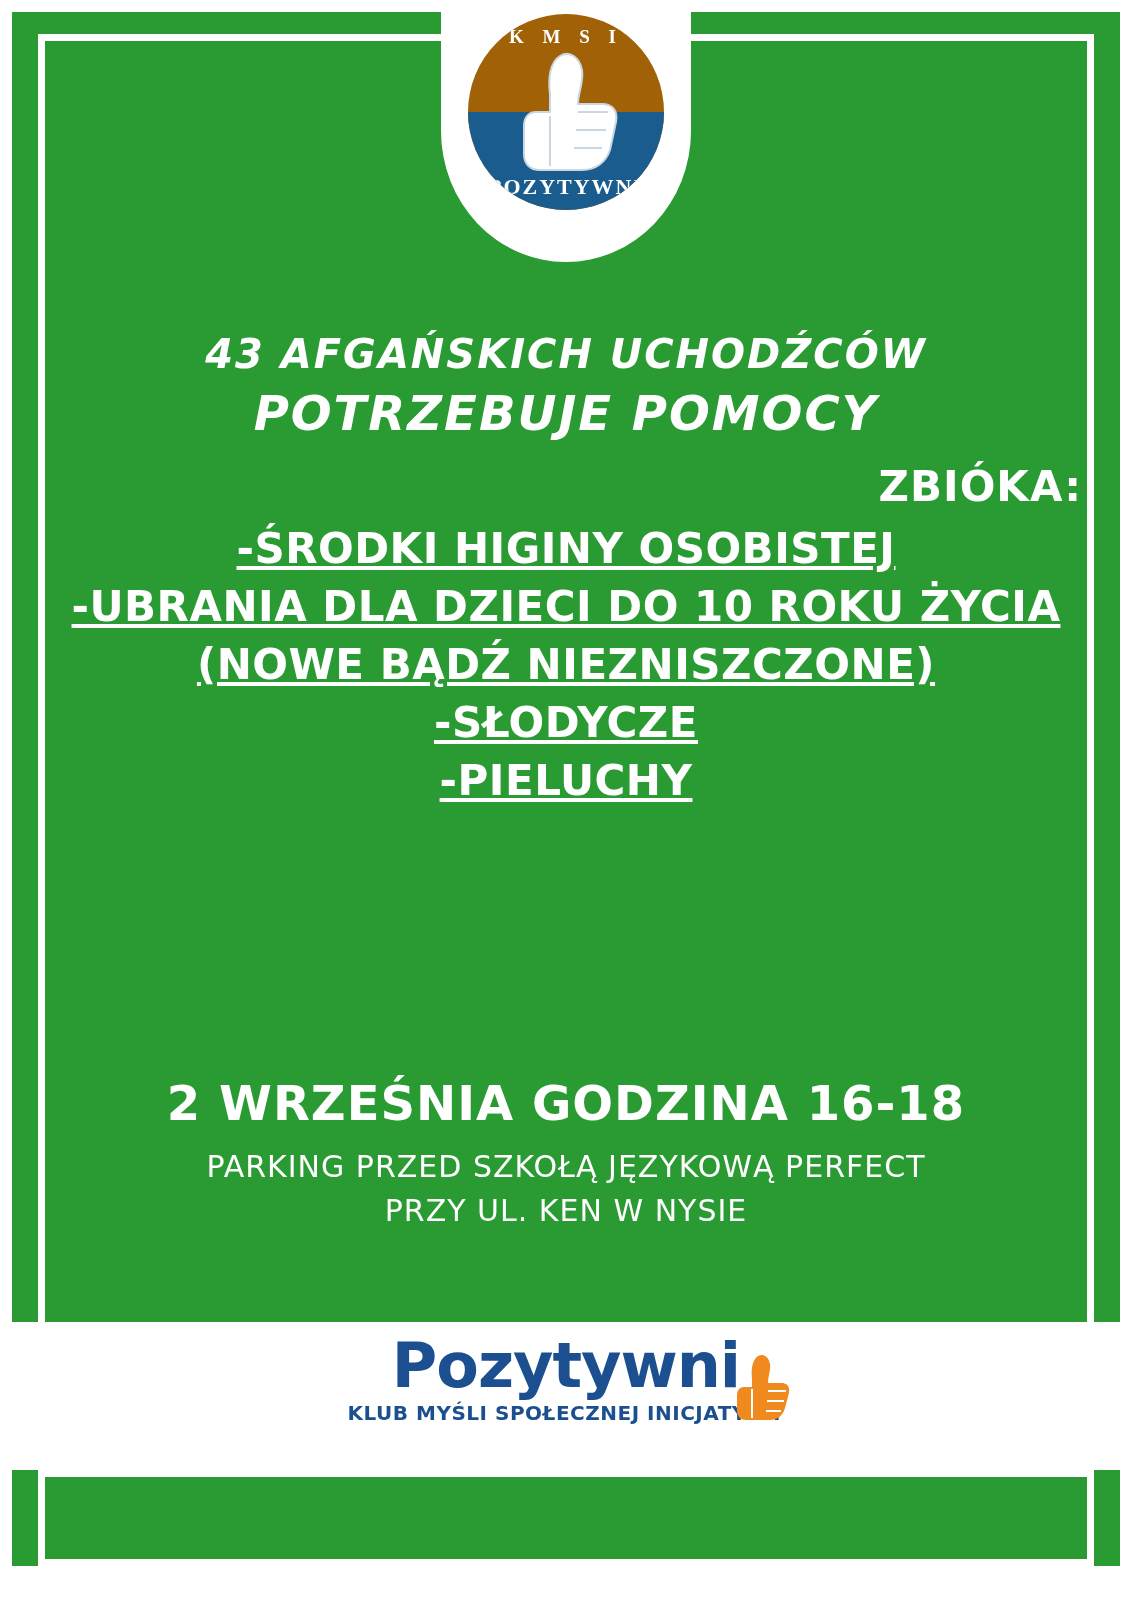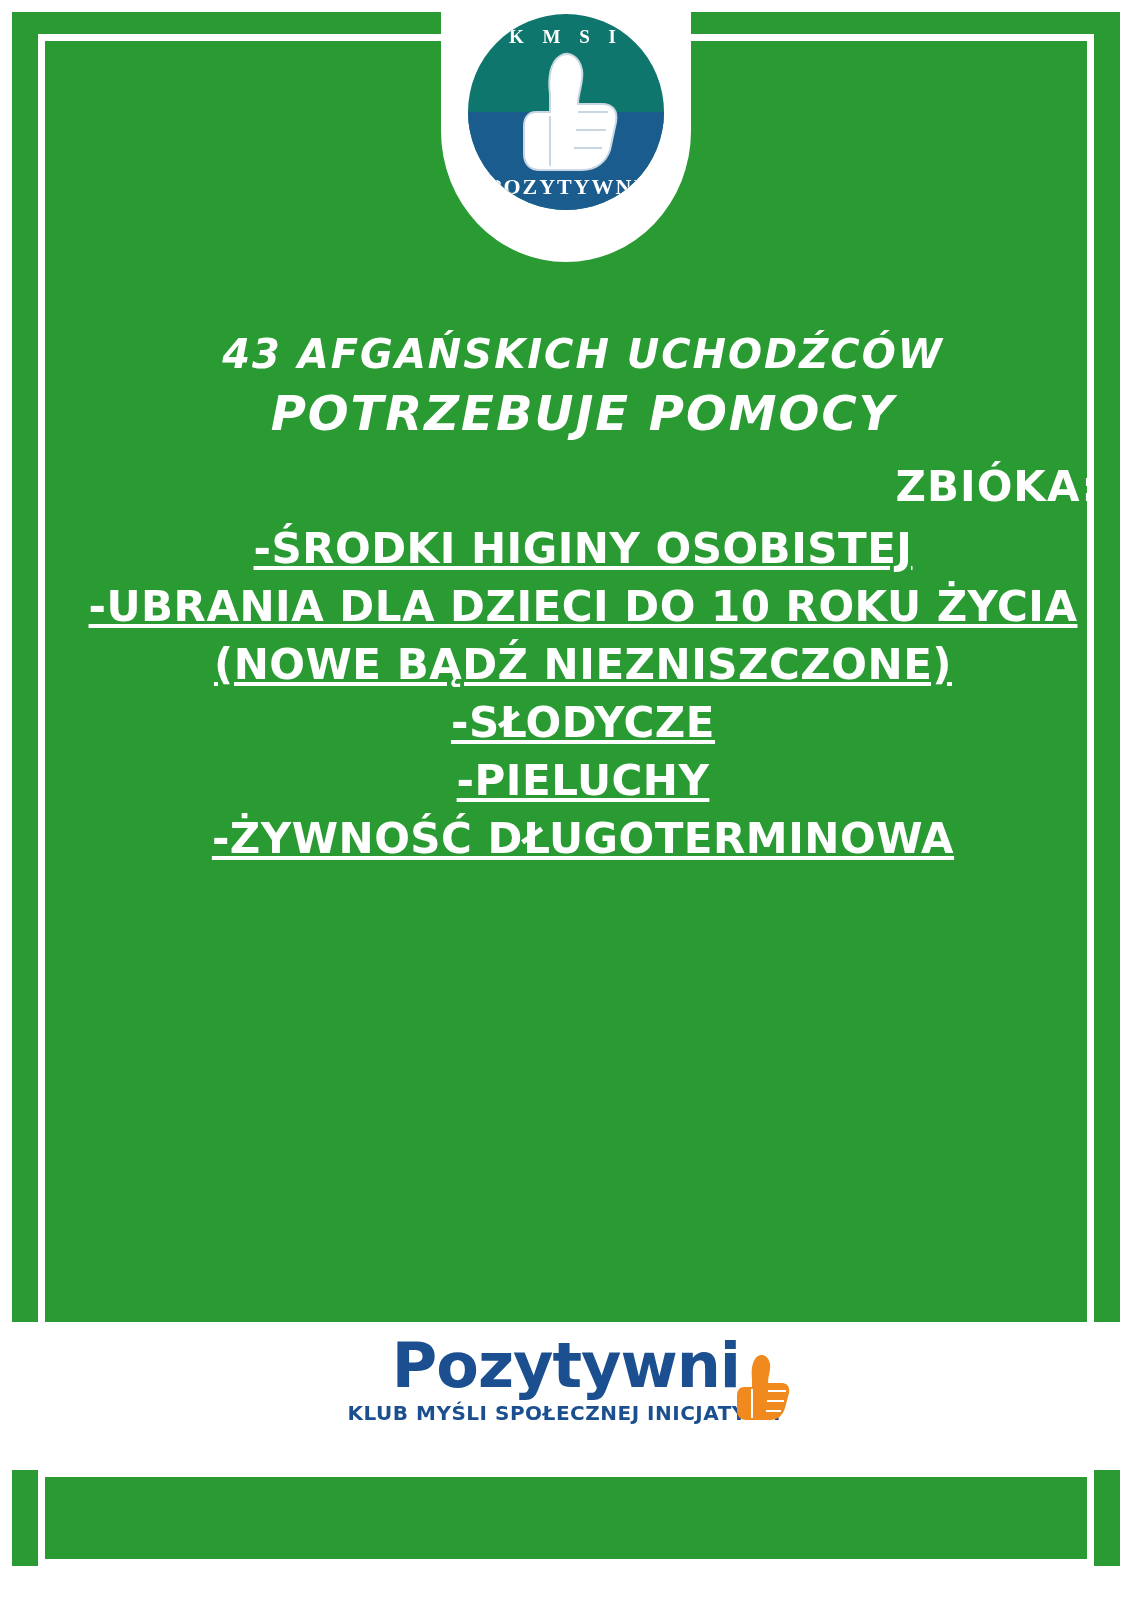--- a/index.html
+++ b/index.html
@@ -82,21 +82,21 @@
     border-bottom-right-radius: 125px 131px;
   }
   .badge-circle {
     position: absolute;
     left: 27px;
     top: 14px;
     width: 196px;
     height: 196px;
     border-radius: 50%;
     overflow: hidden;
-    background: #0f766e;
+    background: #a16207;
   }
   .badge-circle .lower {
     position: absolute;
     left: 0;
     top: 50%;
     width: 100%;
     height: 50%;
     background: #1b5c8e;
   }
   .badge-top-text {
@@ -127,21 +127,21 @@
     position: absolute;
     left: 48px;
     top: 32px;
     width: 104px;
     height: 132px;
   }
 
   
   .content {
     position: absolute;
-    left: 67px;
+    left: 50px;
     top: 330px;
     width: 1032px;
     text-align: center;
     color: #ffffff;
     font-family: "DejaVu Sans", sans-serif;
     text-transform: uppercase;
   }
 
   .line-headline-small {
     font-size: 40px;
@@ -265,24 +265,28 @@
   <div class="content">
     <div class="line-headline-small">43 AFGAŃSKICH UCHODŹCÓW</div>
     <div class="line-headline-big">POTRZEBUJE POMOCY</div>
     <div class="line-list-label">ZBIÓKA:</div>
     <ul class="list">
       <li>-ŚRODKI HIGINY OSOBISTEJ</li>
       <li>-UBRANIA DLA DZIECI DO 10 ROKU ŻYCIA</li>
       <li>(NOWE BĄDŹ NIEZNISZCZONE)</li>
       <li>-SŁODYCZE</li>
       <li>-PIELUCHY</li>
-      <li>-ŻYWNOŚĆ DŁUGOTERMINOWA</li>
     </ul>
   </div>
 
+  <div class="when">
+    <div class="when-date">2 WRZEŚNIA GODZINA 16-18</div>
+    <div class="when-place">PARKING PRZED SZKOŁĄ JĘZYKOWĄ PERFECT</div>
+    <div class="when-place">PRZY UL. KEN W NYSIE</div>
+  </div>
 
   <div class="footer-band"></div>
   <div class="footer-band-inner-line"></div>
   <div class="bottom-strip"></div>
 
   <div class="footer-logo">
     <div class="footer-wordmark">
       <span>Pozytywni</span>
       <svg class="footer-thumb" viewBox="0 0 58 70">
         <g fill="#f08a1f">

